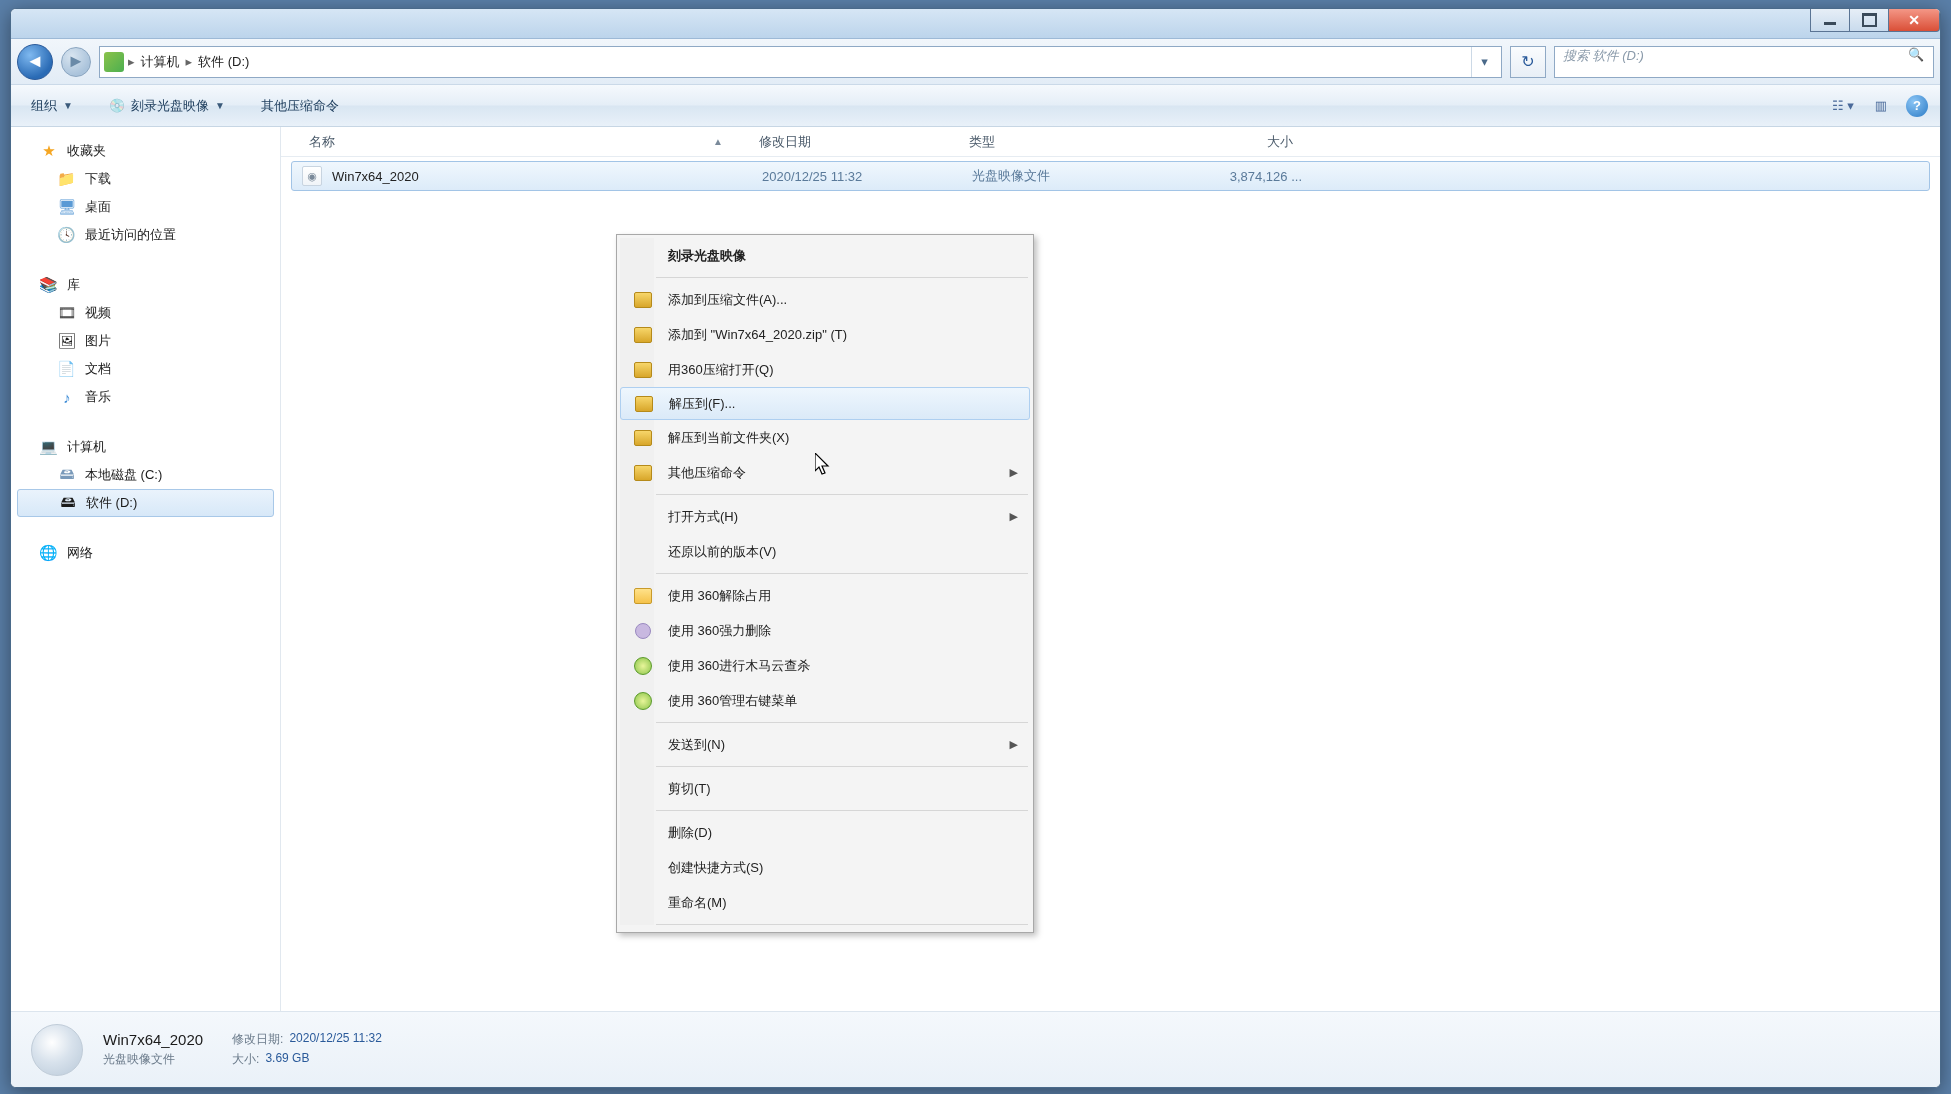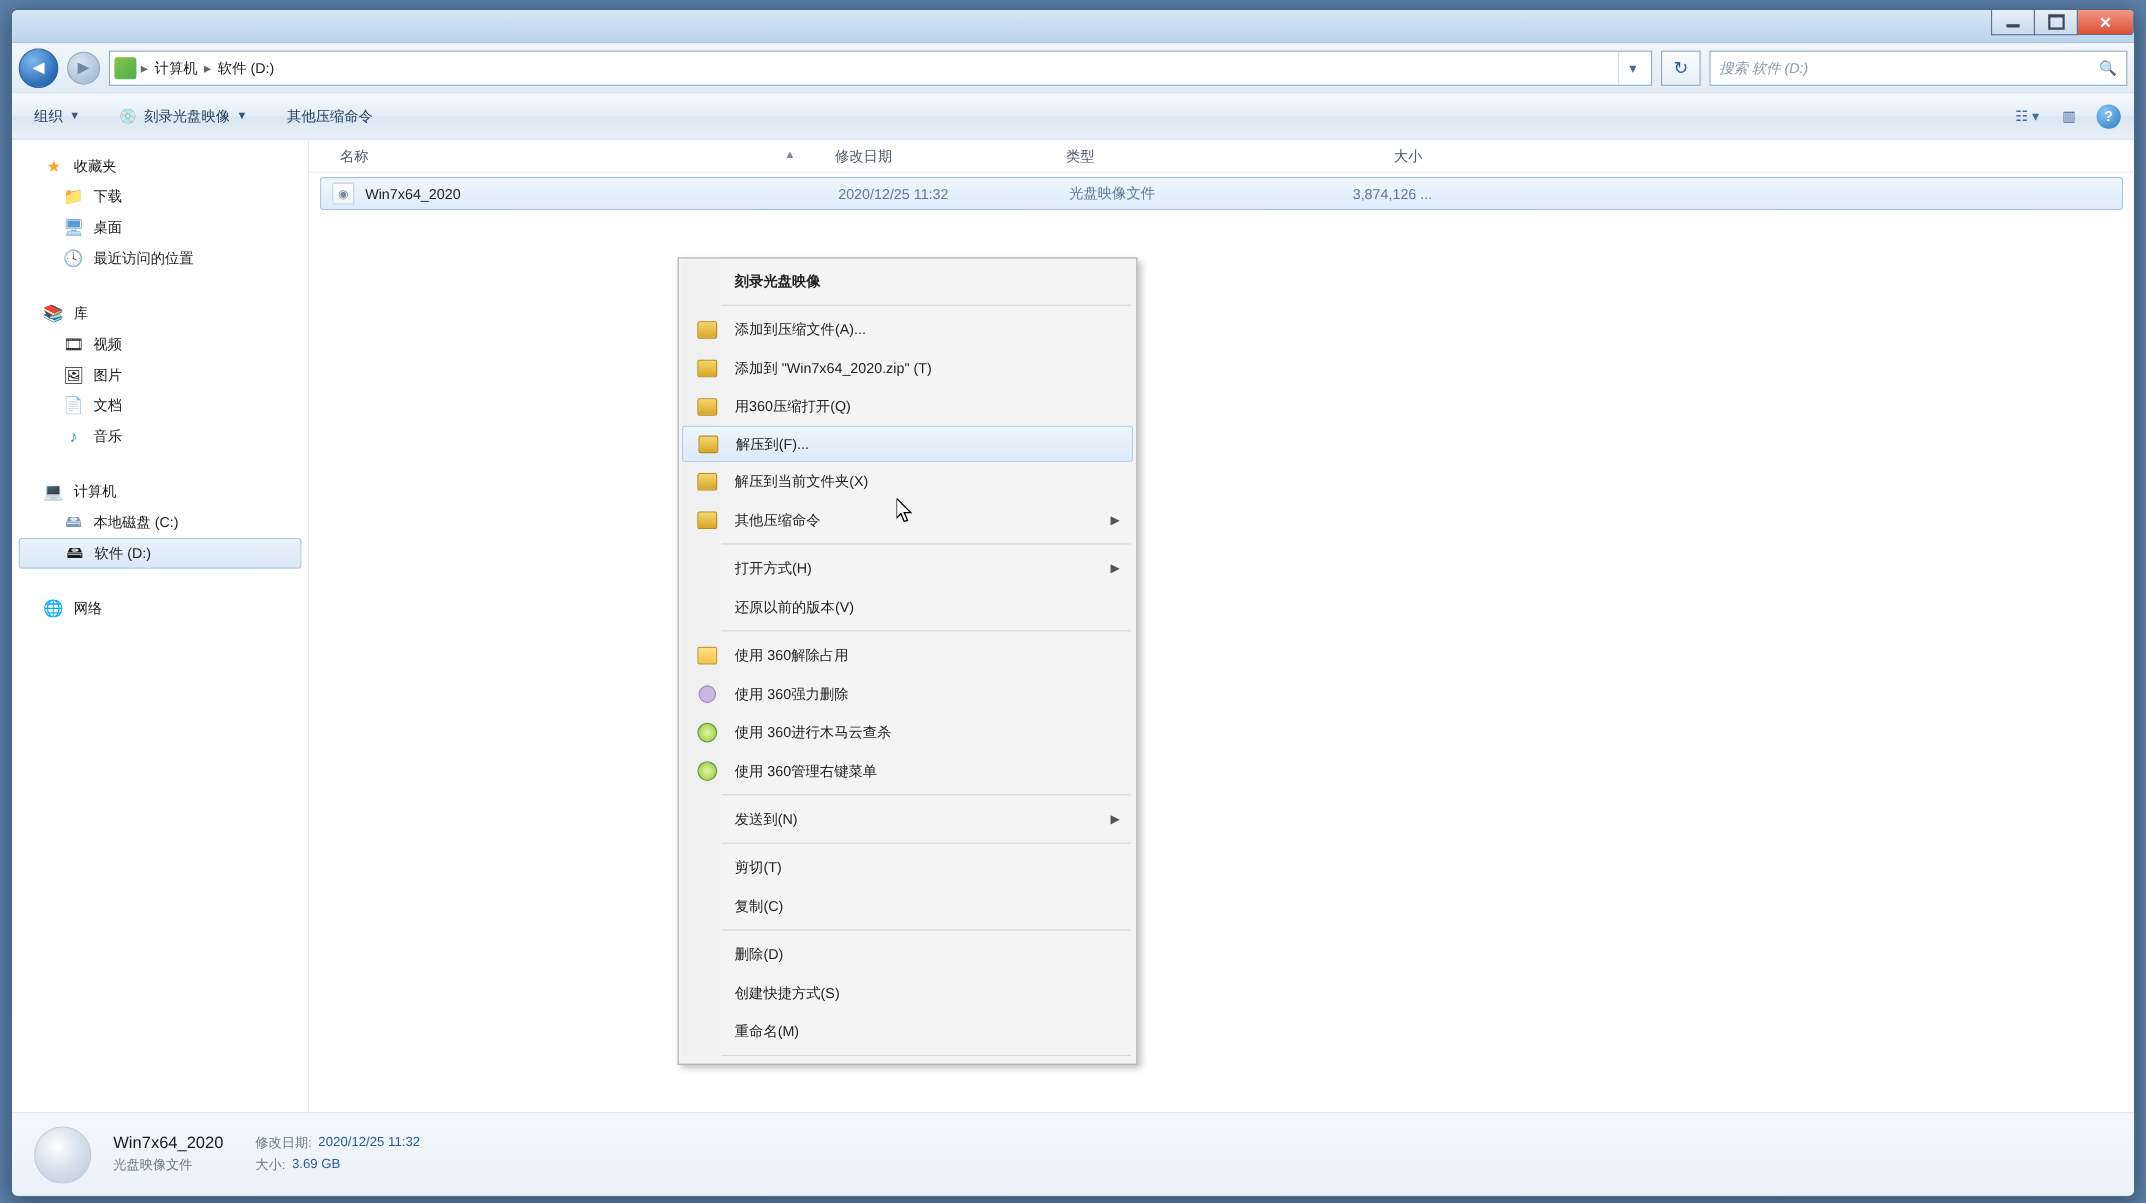--- a/index.html
+++ b/index.html
@@ -140,21 +140,20 @@
   color: #2a5a9a;
   font-size: 16px;
   cursor: pointer;
 }
 .searchbar {
   width: 380px;
   height: 32px;
   border: 1px solid #8fa9c5;
   background: #fff;
   display: flex;
-  align-items: center;
   padding: 0 8px;
   color: #8a9aaa;
   font-style: italic;
 }
 .searchbar .sicon {
   margin-left: auto;
   color: #4a7ac8;
   font-style: normal;
 }
 
@@ -624,24 +623,20 @@
     <div class="cm-item no-icon">
       <span class="cm-icon"></span>
       <span>发送到(N)</span>
       <span class="cm-arrow">▶</span>
     </div>
     <div class="cm-sep"></div>
     <div class="cm-item no-icon">
       <span class="cm-icon"></span>
       <span>剪切(T)</span>
     </div>
-    <div class="cm-item no-icon">
-      <span class="cm-icon"></span>
-      <span>复制(C)</span>
-    </div>
     <div class="cm-sep"></div>
     <div class="cm-item no-icon">
       <span class="cm-icon"></span>
       <span>删除(D)</span>
     </div>
     <div class="cm-item no-icon">
       <span class="cm-icon"></span>
       <span>创建快捷方式(S)</span>
     </div>
     <div class="cm-item no-icon">

